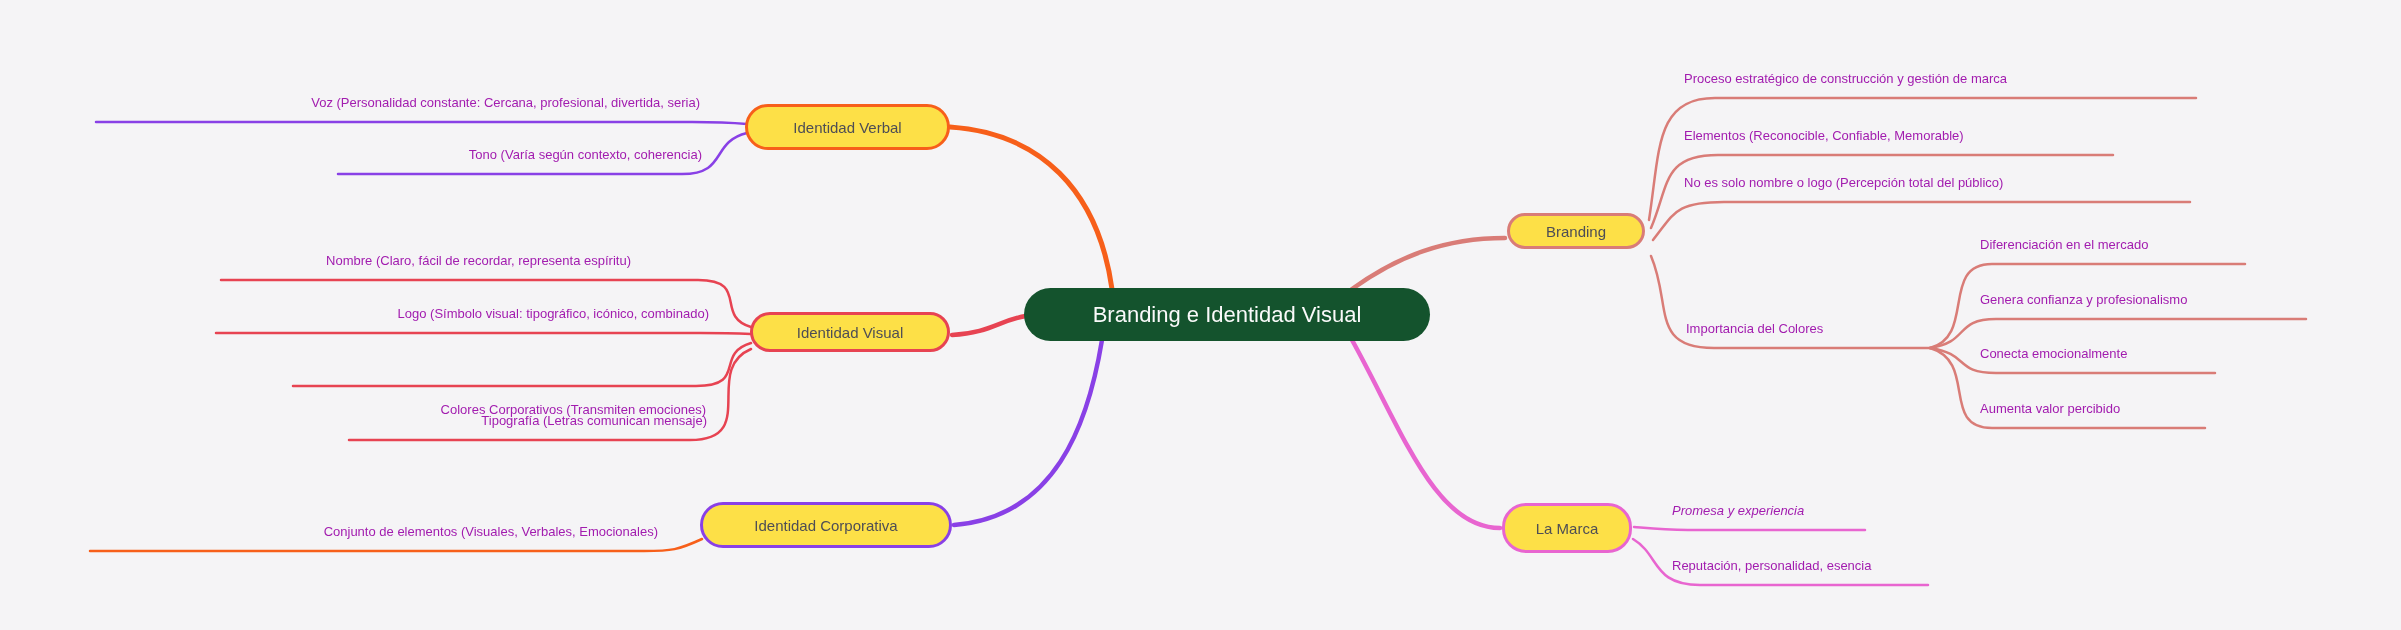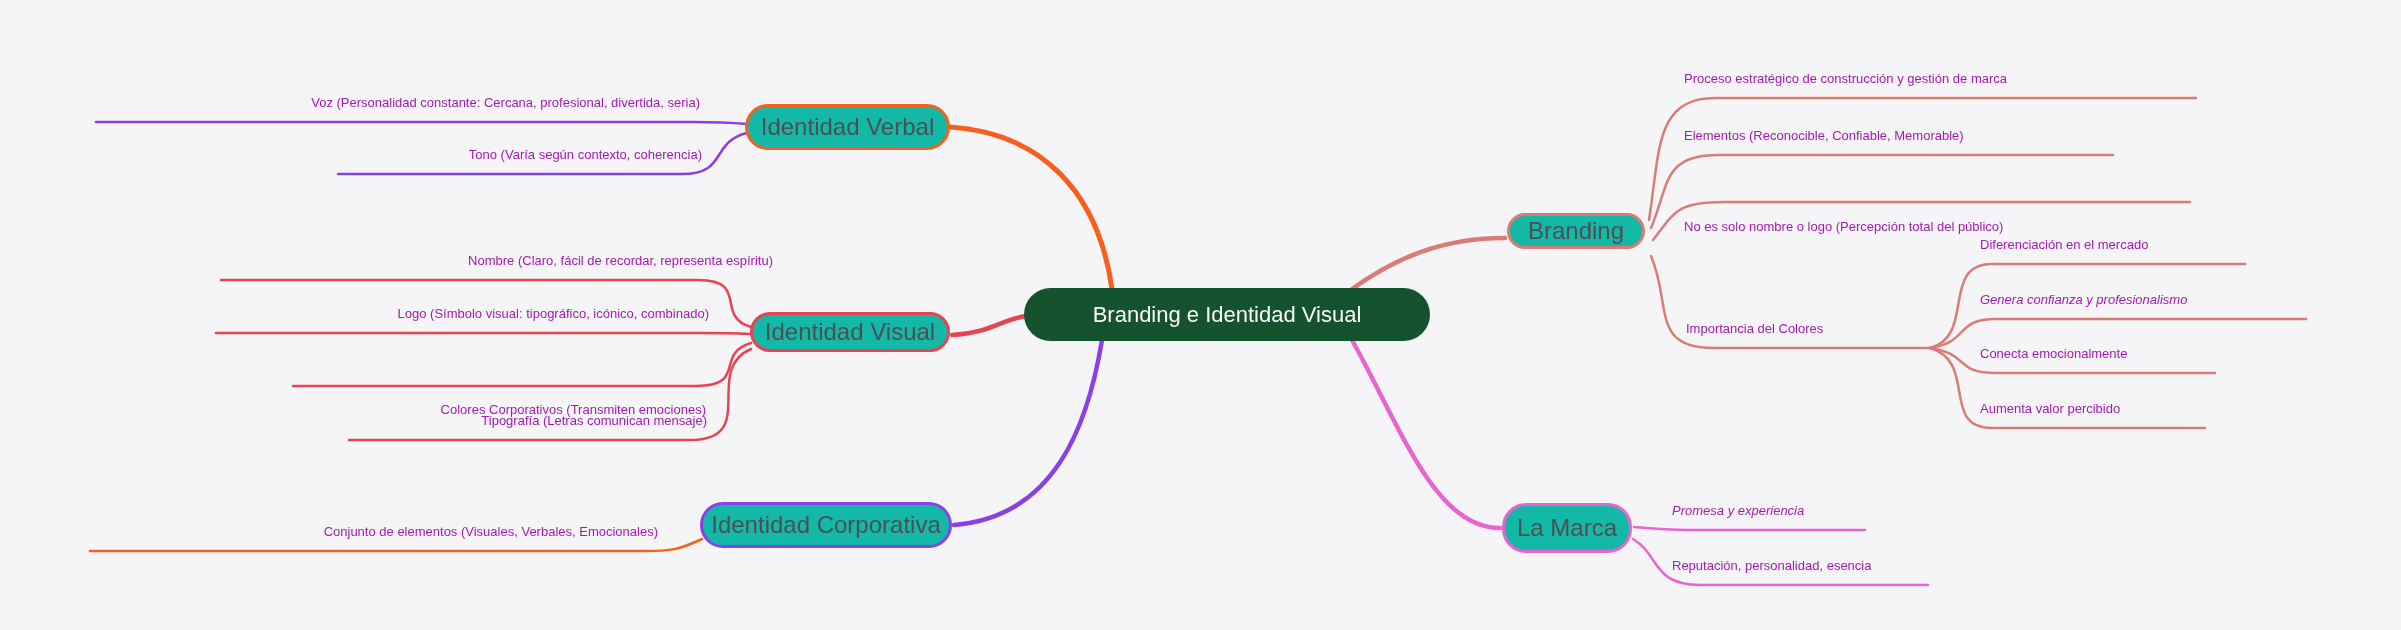--- a/index.html
+++ b/index.html
@@ -15,26 +15,26 @@
     overflow: hidden;
   }
   svg.wires {
     position: absolute;
     left: 0; top: 0;
     width: 2401px; height: 630px;
   }
   .pill {
     position: absolute;
     box-sizing: border-box;
-    background: #14b8a6;
+    background: #fde047;
     border-radius: 24px;
     display: flex;
     align-items: center;
     justify-content: center;
-    font-size: 24px;
+    font-size: 15px;
     color: #4e4e55;
     white-space: nowrap;
     cursor: pointer;
   }
   .pill.verbal      { left: 745px;  top: 104px; width: 205px; height: 46px; border: 3px solid #f75f1a; }
   .pill.visual      { left: 750px;  top: 312px; width: 200px; height: 40px; border: 3px solid #e74352; }
   .pill.corporativa { left: 700px;  top: 502px; width: 252px; height: 46px; border: 3px solid #8940e6; }
   .pill.branding    { left: 1507px; top: 213px; width: 138px; height: 36px; border: 3px solid #d97c77; }
   .pill.marca       { left: 1502px; top: 503px; width: 130px; height: 50px; border: 3px solid #e865d0; }
   .pill.root {
@@ -49,31 +49,31 @@
     position: absolute;
     font-size: 13px;
     line-height: 22px;
     color: #a21caf;
     white-space: nowrap;
     cursor: pointer;
   }
   .leaf.r { text-align: right; }
   .lf-voz            { right: 1701px; top: 92px;  }
   .lf-tono           { right: 1699px; top: 144px; }
-  .lf-nombre         { right: 1628px; top: 250px; }
+  .lf-nombre         { right: 1770px; top: 250px; }
   .lf-logo           { right: 1692px; top: 303px; }
   .lf-colores        { right: 1695px; top: 356px; margin-top: 43px; }
   .lf-tipografia     { right: 1694px; top: 410px; }
   .lf-conjunto       { right: 1743px; top: 521px; }
   .lf-proceso        { left: 1684px;  top: 68px;  }
   .lf-elementos      { left: 1684px;  top: 125px; }
-  .lf-percepcion     { left: 1684px;  top: 172px; margin-top: 44px; }
+  .lf-percepcion     { left: 1684px;  top: 172px; }
   .lf-importancia    { left: 1686px;  top: 318px; }
   .lf-diferenciacion { left: 1980px;  top: 234px; }
-  .lf-confianza      { left: 1980px;  top: 289px; font-style: italic; }
+  .lf-confianza      { left: 1980px;  top: 289px; }
   .lf-conexion       { left: 1980px;  top: 343px; }
   .lf-valor          { left: 1980px;  top: 398px; }
   .lf-promesa        { left: 1672px;  top: 500px; font-style: italic; }
   .lf-reputacion     { left: 1672px;  top: 555px; }
 </style>
 </head>
 <body>
 
 <div class="canvas">
 

